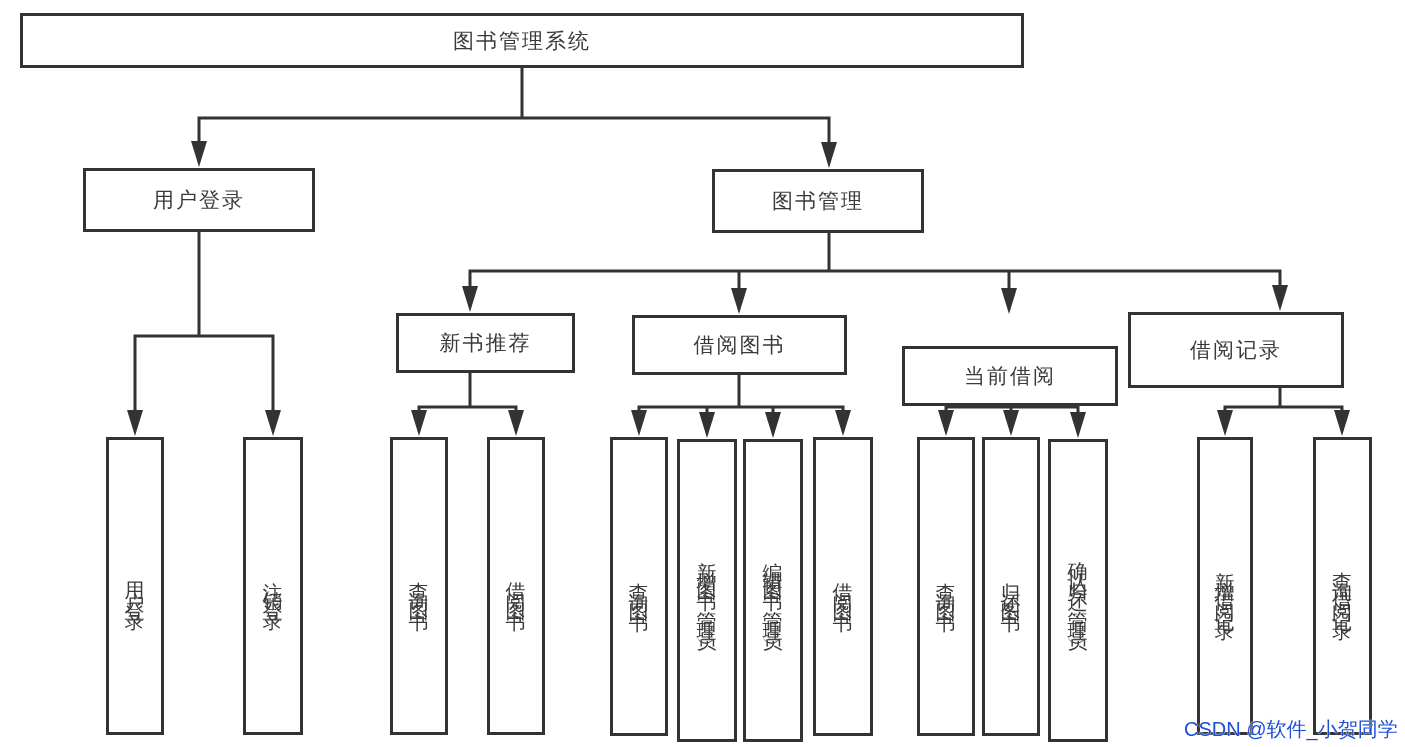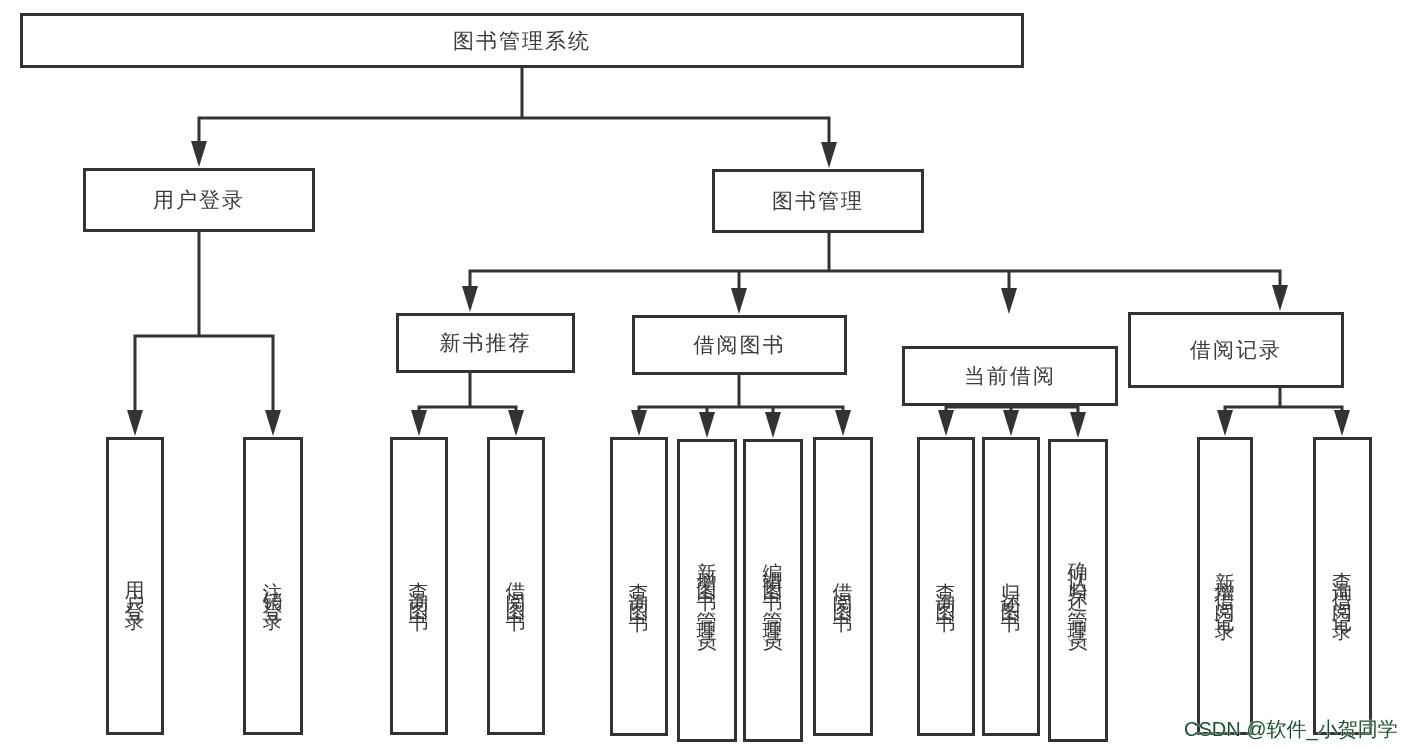--- a/index.html
+++ b/index.html
@@ -16,21 +16,21 @@
   .leaf{
     position:absolute;box-sizing:border-box;border:3px solid #333;background:#fff;
     display:flex;align-items:center;justify-content:center;
   }
   .leaf .vlabel{
     writing-mode:vertical-rl;text-orientation:mixed;
     font-size:20px;letter-spacing:10px;line-height:1;white-space:nowrap;
   }
   .watermark{
     position:absolute;left:1184px;top:716px;z-index:5;
-    font-size:20px;color:#14532d;letter-spacing:0px;white-space:nowrap;
+    font-size:20px;color:#1d4ed8;letter-spacing:0px;white-space:nowrap;
     text-shadow:0 0 2px #ffffff, 0 0 1px #ffffff;
   }
 </style>
 </head>
 <body>
 
 <div class="stage">
 
   <svg class="wires" viewBox="0 0 1405 747" xmlns="http://www.w3.org/2000/svg">
     <g stroke="#333" stroke-width="3" fill="none" stroke-linecap="square">

